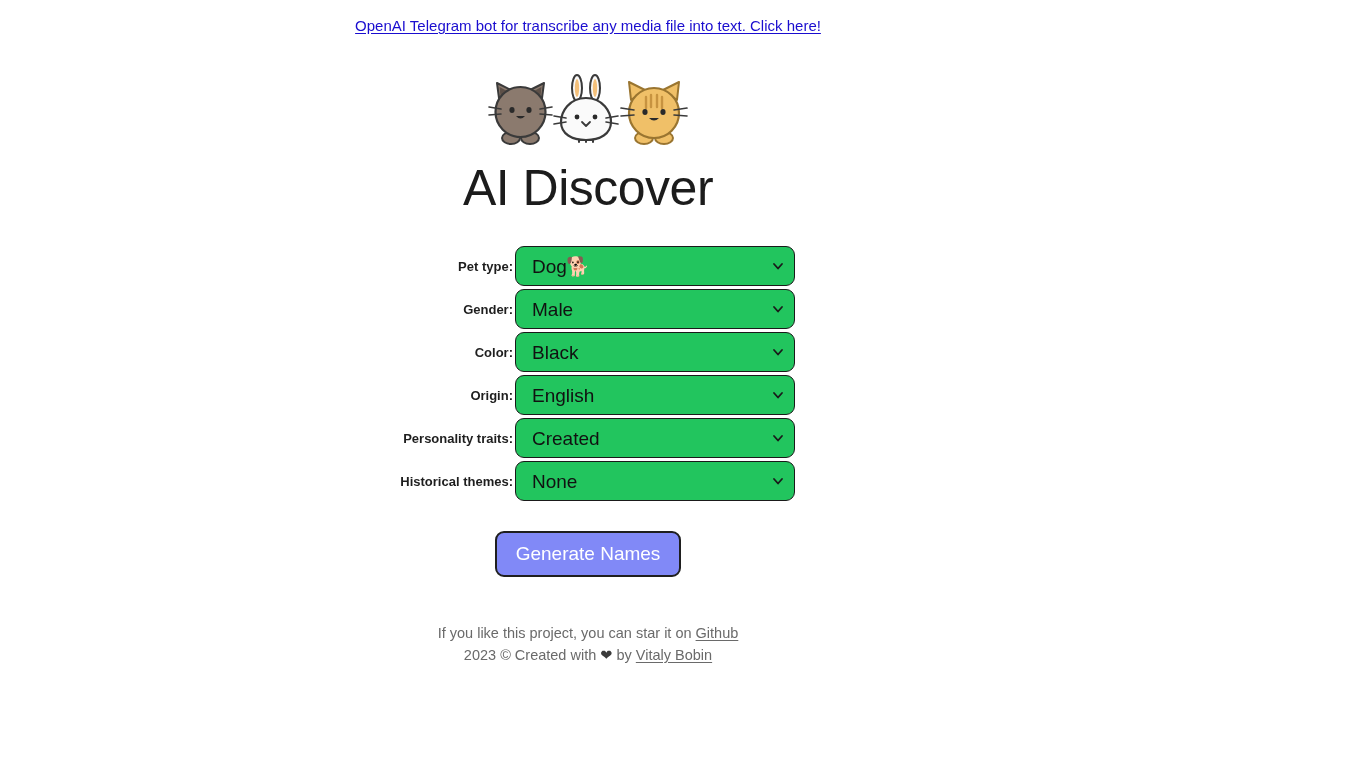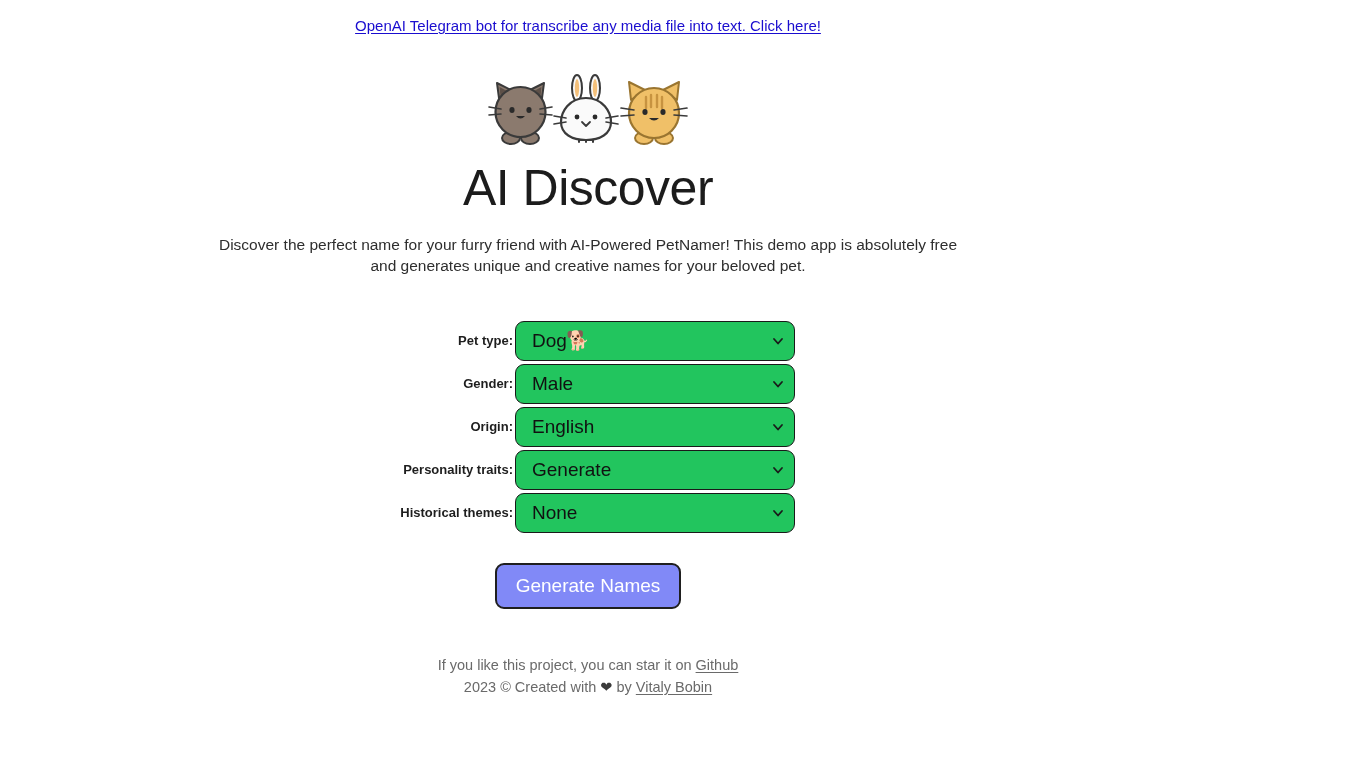--- a/index.html
+++ b/index.html
@@ -241,21 +241,20 @@
         <ellipse cx="26" cy="34" rx="2.6" ry="3" fill="#2a2a2a"></ellipse>
         <ellipse cx="44" cy="34" rx="2.6" ry="3" fill="#2a2a2a"></ellipse>
 
         <path d="M30 40 Q35 45 40 40 Z" fill="#2a2a2a"></path>
       </svg>
     </span>
   </div>
 
   <h1 class="title">AI Discover</h1>
 
-  <p class="intro">Discover the perfect name for your furry friend with AI-Powered PetNamer! This demo app is absolutely free and generates unique and creative names for your beloved pet.</p>
 
   <div class="form">
 
     <div class="form-row">
       <label class="form-label">Pet type:</label>
       <div class="select-wrap">
         <div class="select-box">
           <span class="select-value">Dog🐕</span>
         </div>
         <svg class="chevron" viewBox="0 0 12 12">
@@ -269,38 +268,49 @@
       <div class="select-wrap">
         <div class="select-box">
           <span class="select-value">Male</span>
         </div>
         <svg class="chevron" viewBox="0 0 12 12">
           <path d="M2 4 L6 8.5 L10 4" stroke="#1a1a1a" stroke-width="1.8" fill="none" stroke-linecap="round" stroke-linejoin="round"></path>
         </svg>
       </div>
     </div>
 
+    <div class="form-row">
+      <label class="form-label">Color:</label>
+      <div class="select-wrap">
+        <div class="select-box">
+          <span class="select-value">Black</span>
+        </div>
+        <svg class="chevron" viewBox="0 0 12 12">
+          <path d="M2 4 L6 8.5 L10 4" stroke="#1a1a1a" stroke-width="1.8" fill="none" stroke-linecap="round" stroke-linejoin="round"></path>
+        </svg>
+      </div>
+    </div>
 
     <div class="form-row">
       <label class="form-label">Origin:</label>
       <div class="select-wrap">
         <div class="select-box">
           <span class="select-value">English</span>
         </div>
         <svg class="chevron" viewBox="0 0 12 12">
           <path d="M2 4 L6 8.5 L10 4" stroke="#1a1a1a" stroke-width="1.8" fill="none" stroke-linecap="round" stroke-linejoin="round"></path>
         </svg>
       </div>
     </div>
 
     <div class="form-row">
       <label class="form-label">Personality traits:</label>
       <div class="select-wrap">
         <div class="select-box">
-          <span class="select-value">Generate</span>
+          <span class="select-value">Created</span>
         </div>
         <svg class="chevron" viewBox="0 0 12 12">
           <path d="M2 4 L6 8.5 L10 4" stroke="#1a1a1a" stroke-width="1.8" fill="none" stroke-linecap="round" stroke-linejoin="round"></path>
         </svg>
       </div>
     </div>
 
     <div class="form-row">
       <label class="form-label">Historical themes:</label>
       <div class="select-wrap">

